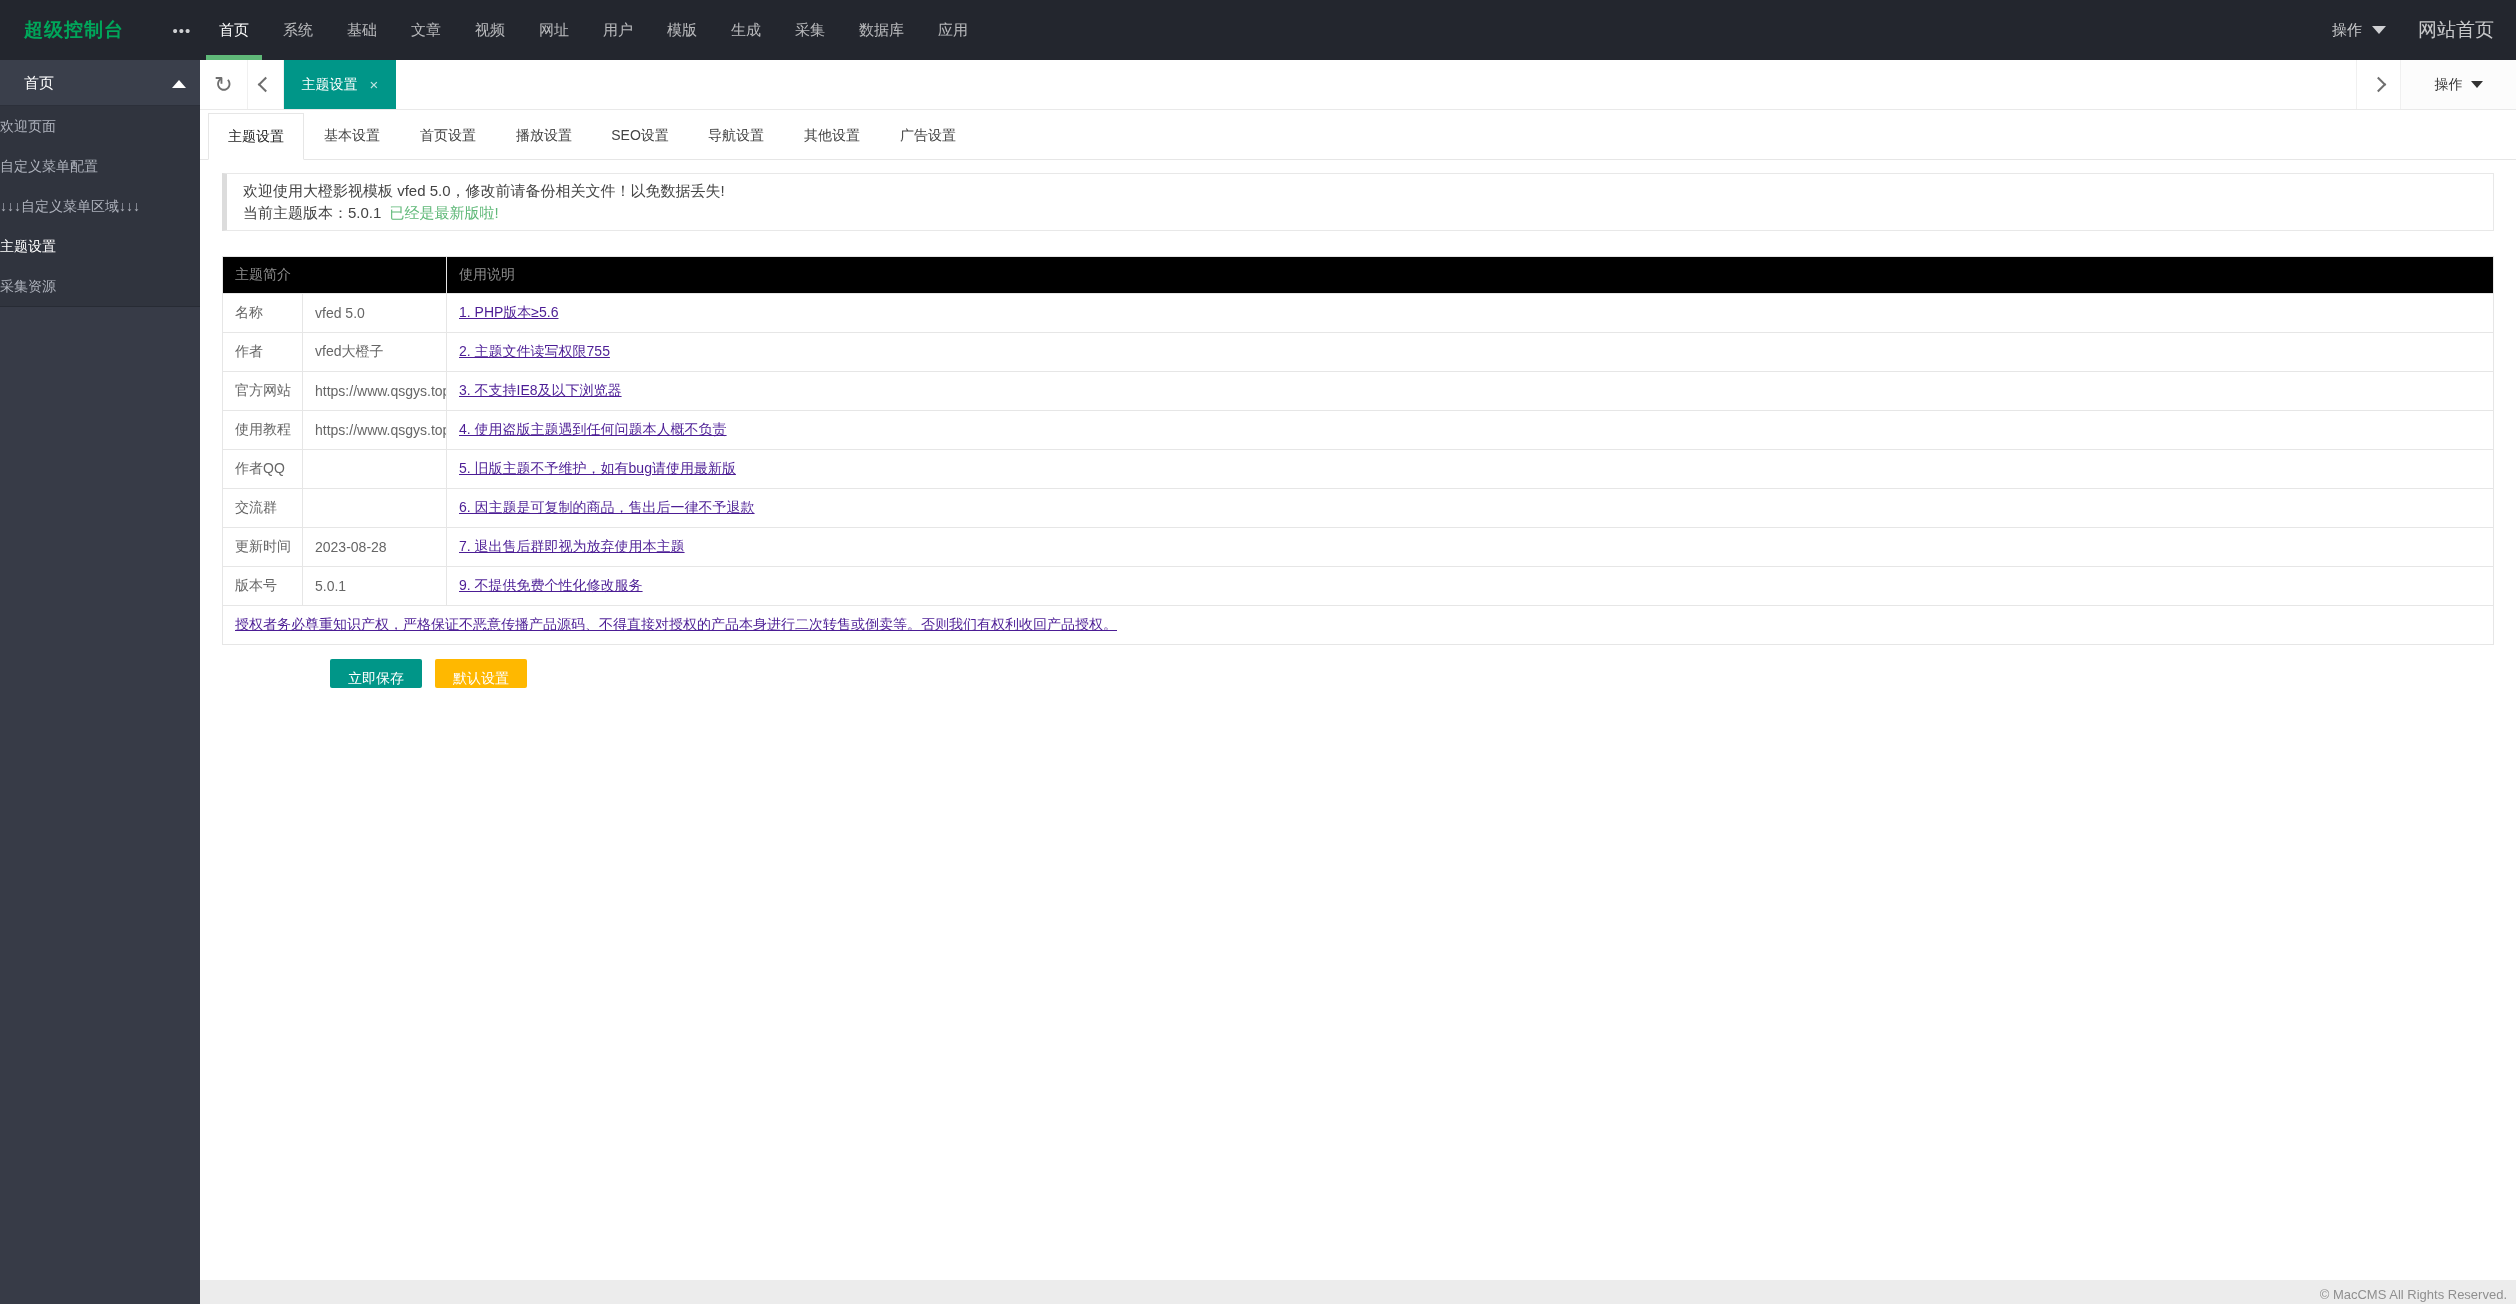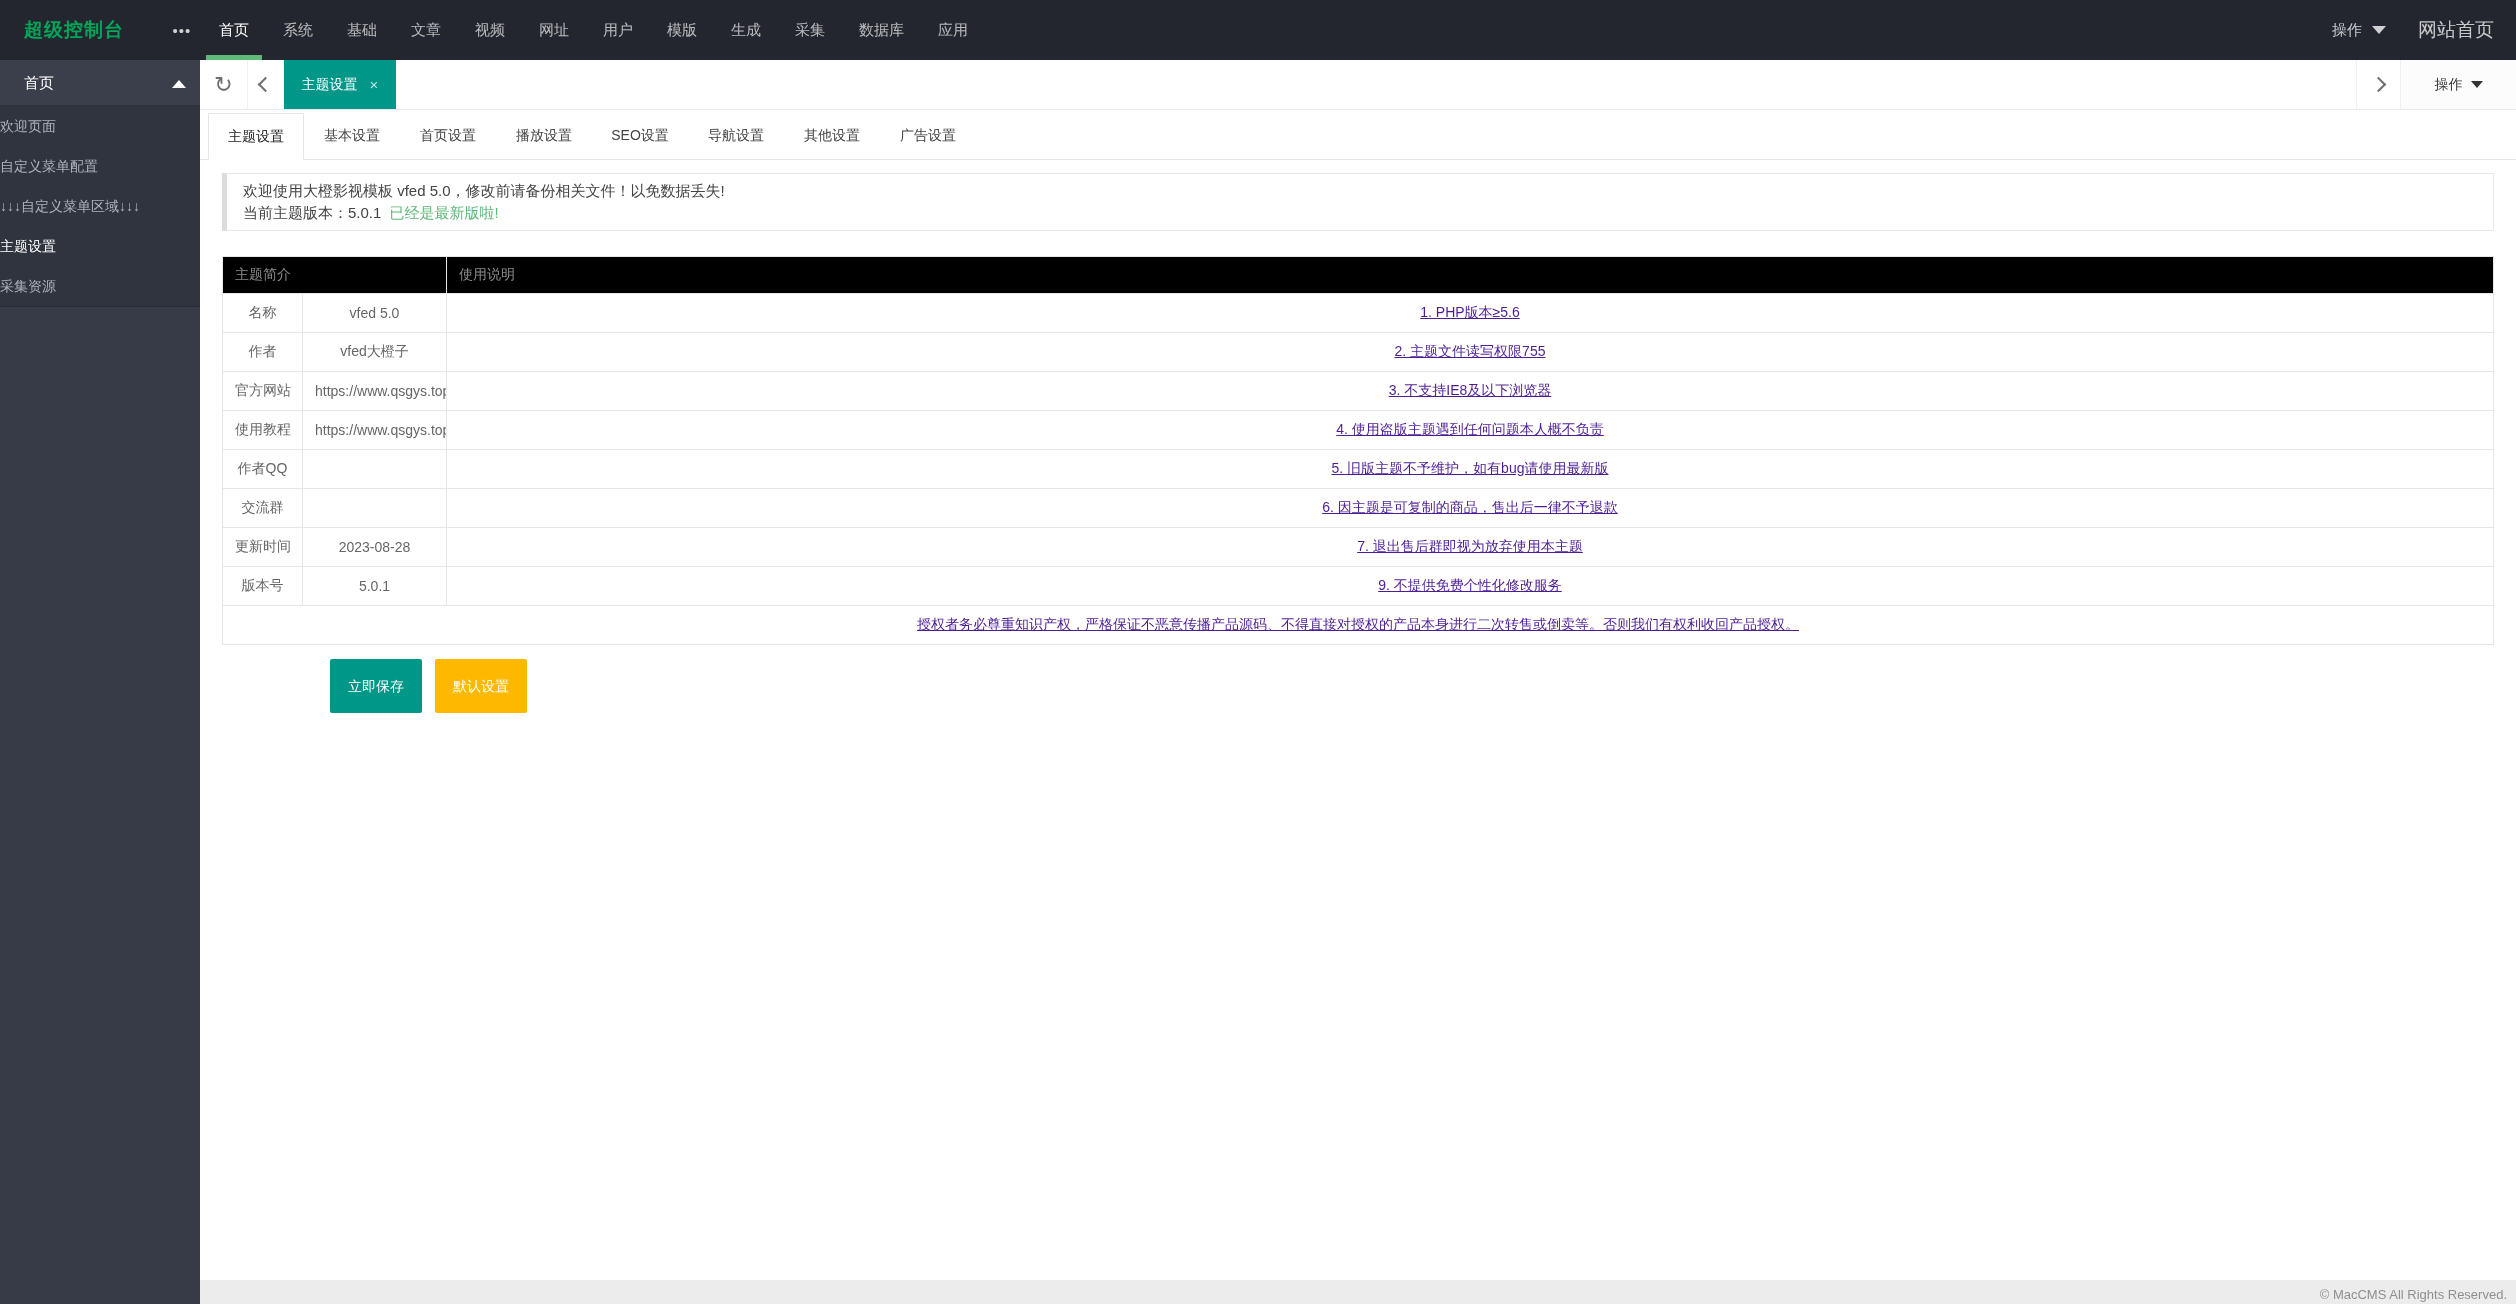--- a/index.html
+++ b/index.html
@@ -84,25 +84,25 @@
   .quote { margin:13px 22px 25px 22px; border:1px solid #e8e8e8;
     border-left:5px solid #dcdcdc; padding:6px 16px; font-size:15px;
     line-height:22px; color:#444; }
   .quote .hl { color:#5FB878; margin-left:8px;text-align:center; }
 
   table.info { width:calc(100% - 44px); margin:0 22px; border-collapse:collapse;
     font-size:14px; color:#666; table-layout:fixed; }
   table.info th, table.info td { border:1px solid #e6e6e6; padding:0 12px;
     text-align:left; font-weight:normal; white-space:nowrap; overflow:hidden; }
   table.info th { height:37px; background:#000000; color:#8d8d8d; }
-  table.info td { height:39px;text-align:center; }
+  table.info td { height:39px; }
   table.info td.note-cell { color:#4c1d95;text-decoration:underline; }
 
   .btn-row { margin:14px 22px 0 130px; display:flex; }
-  .btn { height:54px; line-height:38px; padding:0 18px; border:none; border-radius:2px;
+  .btn { height:29px; line-height:38px; padding:0 18px; border:none; border-radius:2px;
     font-size:14px; color:#fff; cursor:pointer;
     font-family:"Liberation Sans","DejaVu Sans",sans-serif; }
   .btn.save { background:#009688; }
   .btn.default { background:#FFB800; margin-left:13px; }
 
   .page-footer { height:24px; flex:none; background:#ececec; text-align:right;
     line-height:30px; padding-right:9px; font-size:13px; color:#8f8f8f; }
 </style>
 </head>
 <body>

